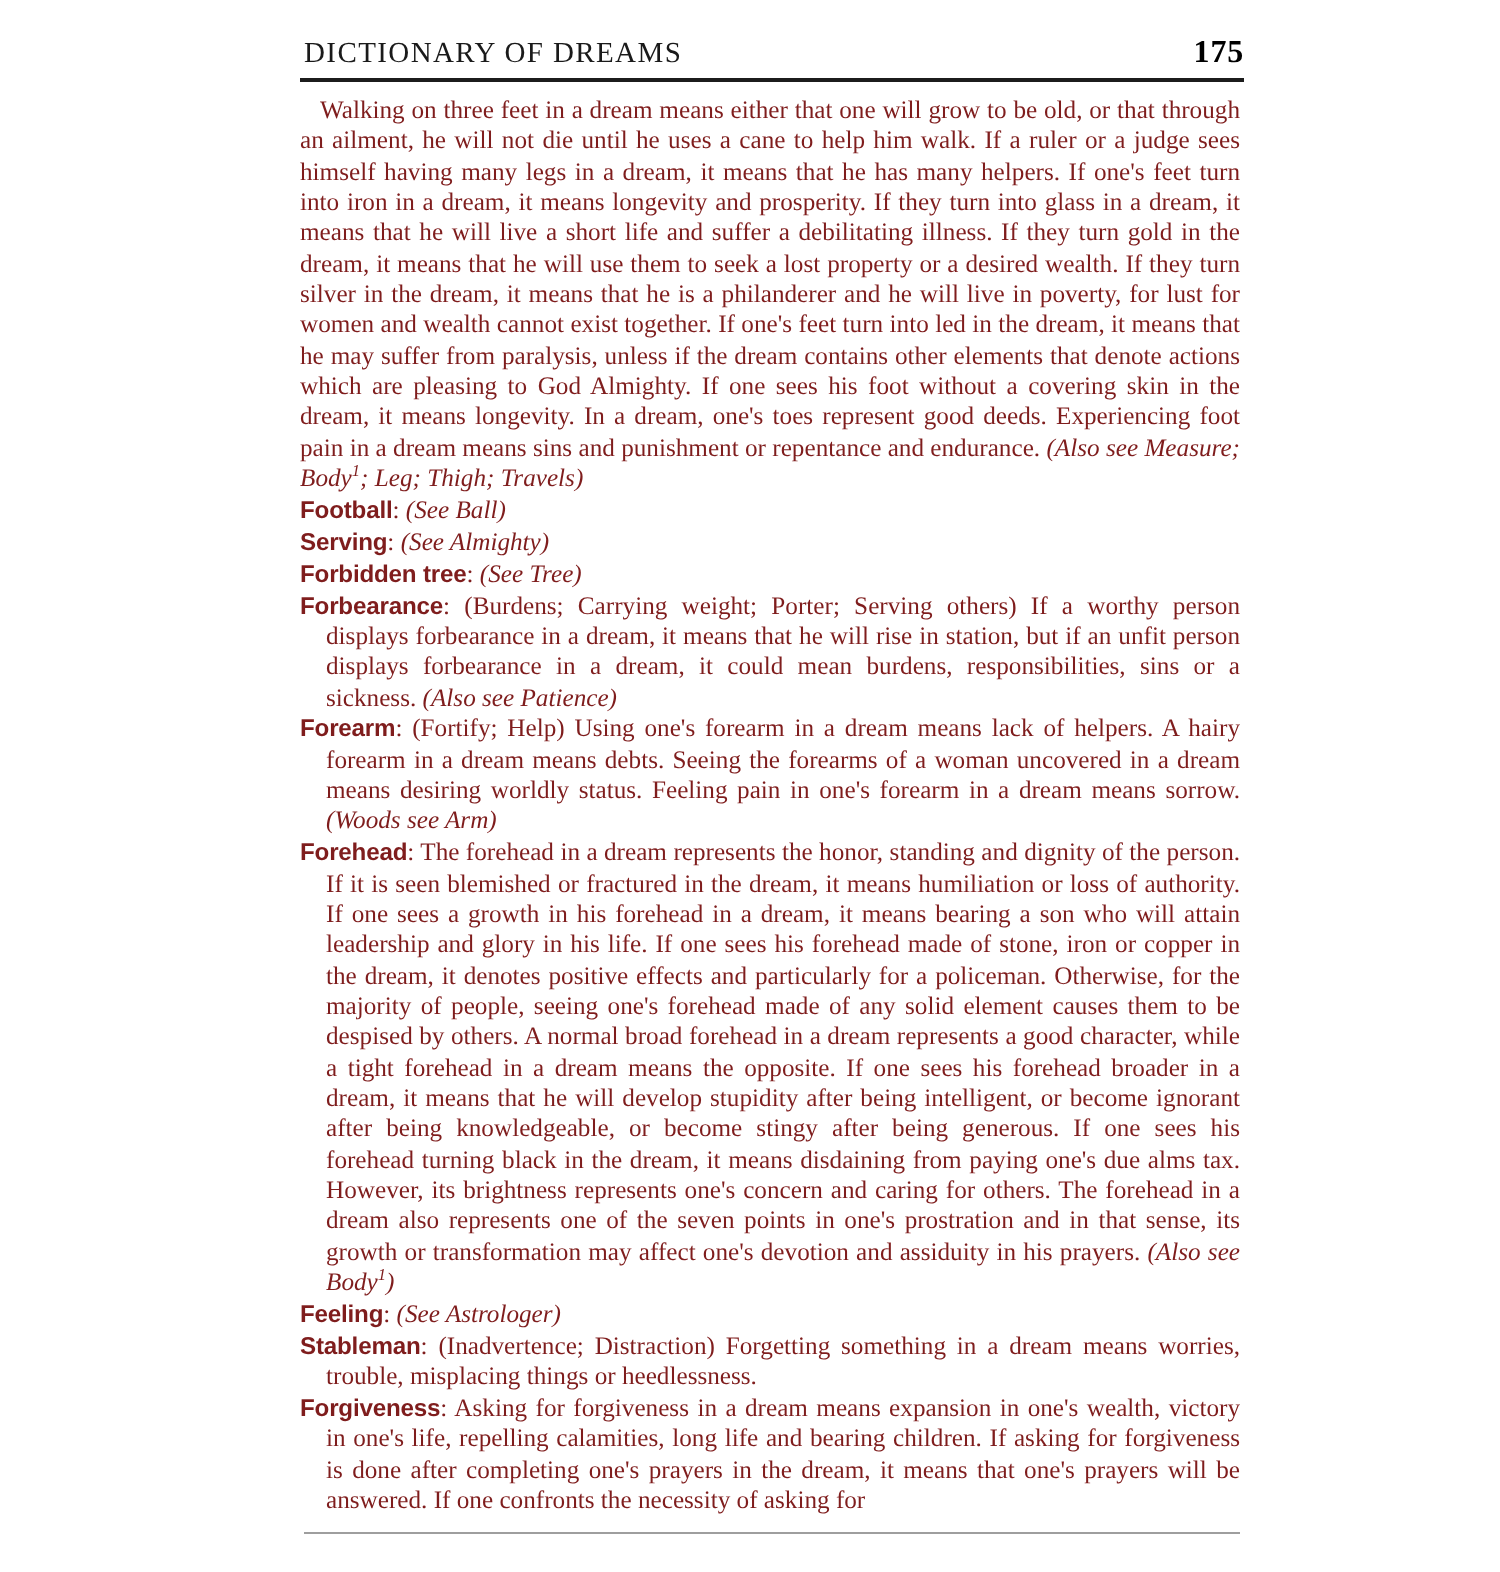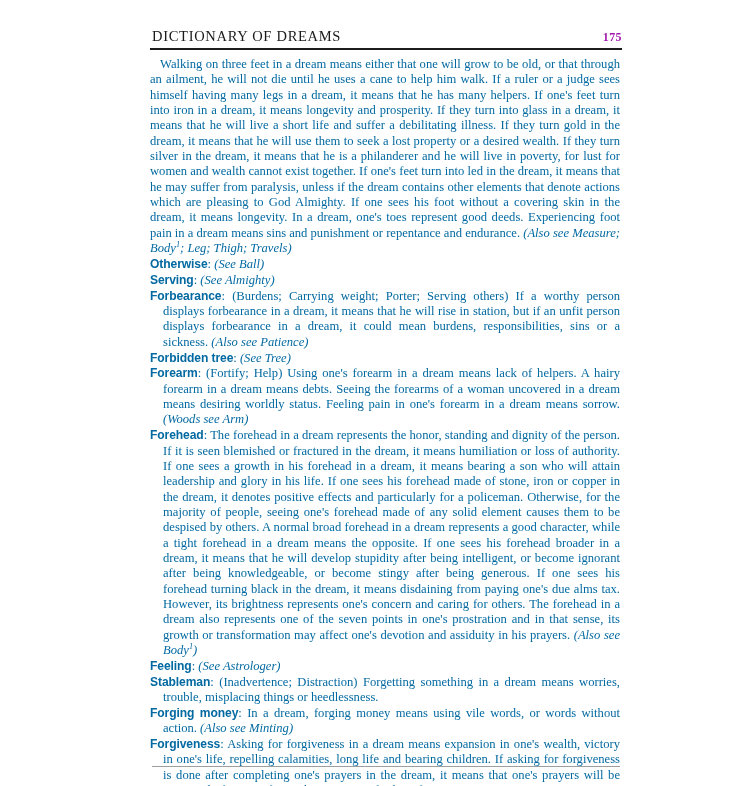--- a/index.html
+++ b/index.html
@@ -12,63 +12,63 @@
     height: 786px;
     overflow: hidden;
     font-family: "Liberation Serif", "DejaVu Serif", serif;
     color: #111111;
   }
   .page {
     position: relative;
     width: 750px;
     height: 786px;
     box-sizing: border-box;
-    padding: 28px 130px 0 150px;
+    padding: 18px 130px 0 150px;
     border-radius: 22px;
   }
   
   .running-head {
     display: flex;
     align-items: baseline;
     justify-content: space-between;
     width: 470px;
     margin: 0 0 0 2px;
   }
   .head-title {
     font-family: "Liberation Serif", "DejaVu Serif", serif;
     font-size: 14.5px;
     letter-spacing: 0.7px;
     color: #1a1a1a;
     white-space: nowrap;
   }
   .head-folio {
     font-family: "Liberation Serif", "DejaVu Serif", serif;
-    font-size: 12px;
+    font-size: 16px;
     font-weight: bold;
     letter-spacing: 0.4px;
-    color: #a21caf;
+    color: #000000;
   }
   .head-rule {
     width: 472px;
     height: 2px;
     background: #1c1c1c;
     margin: 3px 0 0 0;
   }
   
   .column {
     width: 470px;
     margin-top: 7px;
   }
   p {
     margin: 0;
     font-size: 12.6px;
     line-height: 15.35px;
     text-align: justify;
     text-justify: inter-word;
-    color: #0369a1;
+    color: #7f1d1d;
   }
   .lead {
     text-indent: 10px;
   }
   
   .entry {
     padding-left: 13px;
     text-indent: -13px;
     margin-top: 0.5px;
   }
@@ -105,38 +105,37 @@
   <div class="running-head">
     <span class="head-title">DICTIONARY OF DREAMS</span>
     <span class="head-folio">175</span>
   </div>
   <div class="head-rule"></div>
 
   <div class="column">
 
     <p class="lead"><span>Walking on three feet in a dream means either that one will grow to be old, or that through an ailment, he will not die until he uses a cane to help him walk. If a ruler or a judge sees himself having many legs in a dream, it means that he has many helpers. If one's feet turn into iron in a dream, it means longevity and prosperity. If they turn into glass in a dream, it means that he will live a short life and suffer a debilitating illness. If they turn gold in the dream, it means that he will use them to seek a lost property or a desired wealth. If they turn silver in the dream, it means that he is a philanderer and he will live in poverty, for lust for women and wealth cannot exist together. If one's feet turn into led in the dream, it means that he may suffer from paralysis, unless if the dream contains other elements that denote actions which are pleasing to God Almighty. If one sees his foot without a covering skin in the dream, it means longevity. In a dream, one's toes represent good deeds. Experiencing foot pain in a dream means sins and punishment or repentance and endurance. </span><span class="xref"><span>(Also see Measure; Body</span><sup>1</sup><span>; Leg; Thigh; Travels)</span></span></p>
 
-    <p class="entry"><span class="headword">Otherwise</span><span>: </span><span class="xref">(See Ball)</span></p>
+    <p class="entry"><span class="headword">Football</span><span>: </span><span class="xref">(See Ball)</span></p>
 
     <p class="entry"><span class="headword">Serving</span><span>: </span><span class="xref">(See Almighty)</span></p>
 
+    <p class="entry"><span class="headword">Forbidden tree</span><span>: </span><span class="xref">(See Tree)</span></p>
+
     <p class="entry"><span class="headword">Forbearance</span><span>: </span><span>(Burdens; Carrying weight; Porter; Serving others) If a worthy person displays forbearance in a dream, it means that he will rise in station, but if an unfit person displays forbearance in a dream, it could mean burdens, responsibilities, sins or a sickness. </span><span class="xref">(Also see Patience)</span></p>
-
-    <p class="entry"><span class="headword">Forbidden tree</span><span>: </span><span class="xref">(See Tree)</span></p>
 
     <p class="entry"><span class="headword">Forearm</span><span>: </span><span>(Fortify; Help) Using one's forearm in a dream means lack of helpers. A hairy forearm in a dream means debts. Seeing the forearms of a woman uncovered in a dream means desiring worldly status. Feeling pain in one's forearm in a dream means sorrow. </span><span class="xref">(Woods see Arm)</span></p>
 
     <p class="entry"><span class="headword">Forehead</span><span>: </span><span>The forehead in a dream represents the honor, standing and dignity of the person. If it is seen blemished or fractured in the dream, it means humiliation or loss of authority. If one sees a growth in his forehead in a dream, it means bearing a son who will attain leadership and glory in his life. If one sees his forehead made of stone, iron or copper in the dream, it denotes positive effects and particularly for a policeman. Otherwise, for the majority of people, seeing one's forehead made of any solid element causes them to be despised by others. A normal broad forehead in a dream represents a good character, while a tight forehead in a dream means the opposite. If one sees his forehead broader in a dream, it means that he will develop stupidity after being intelligent, or become ignorant after being knowledgeable, or become stingy after being generous. If one sees his forehead turning black in the dream, it means disdaining from paying one's due alms tax. However, its brightness represents one's concern and caring for others. The forehead in a dream also represents one of the seven points in one's prostration and in that sense, its growth or transformation may affect one's devotion and assiduity in his prayers. </span><span class="xref"><span>(Also see Body</span><sup>1</sup><span>)</span></span></p>
 
     <p class="entry"><span class="headword">Feeling</span><span>: </span><span class="xref">(See Astrologer)</span></p>
 
 
     <p class="entry"><span class="headword">Stableman</span><span>: </span><span>(Inadvertence; Distraction) Forgetting something in a dream means worries, trouble, misplacing things or heedlessness.</span></p>
 
-    <p class="entry"><span class="headword">Forging money</span><span>: </span><span>In a dream, forging money means using vile words, or words without action. </span><span class="xref">(Also see Minting)</span></p>
 
     <p class="entry"><span class="headword">Forgiveness</span><span>: </span><span>Asking for forgiveness in a dream means expansion in one's wealth, victory in one's life, repelling calamities, long life and bearing children. If asking for forgiveness is done after completing one's prayers in the dream, it means that one's prayers will be answered. If one confronts the necessity of asking for</span></p>
 
   </div>
 
   <div class="foot-rule"></div>
 
 </div>
 
 </body></html>

